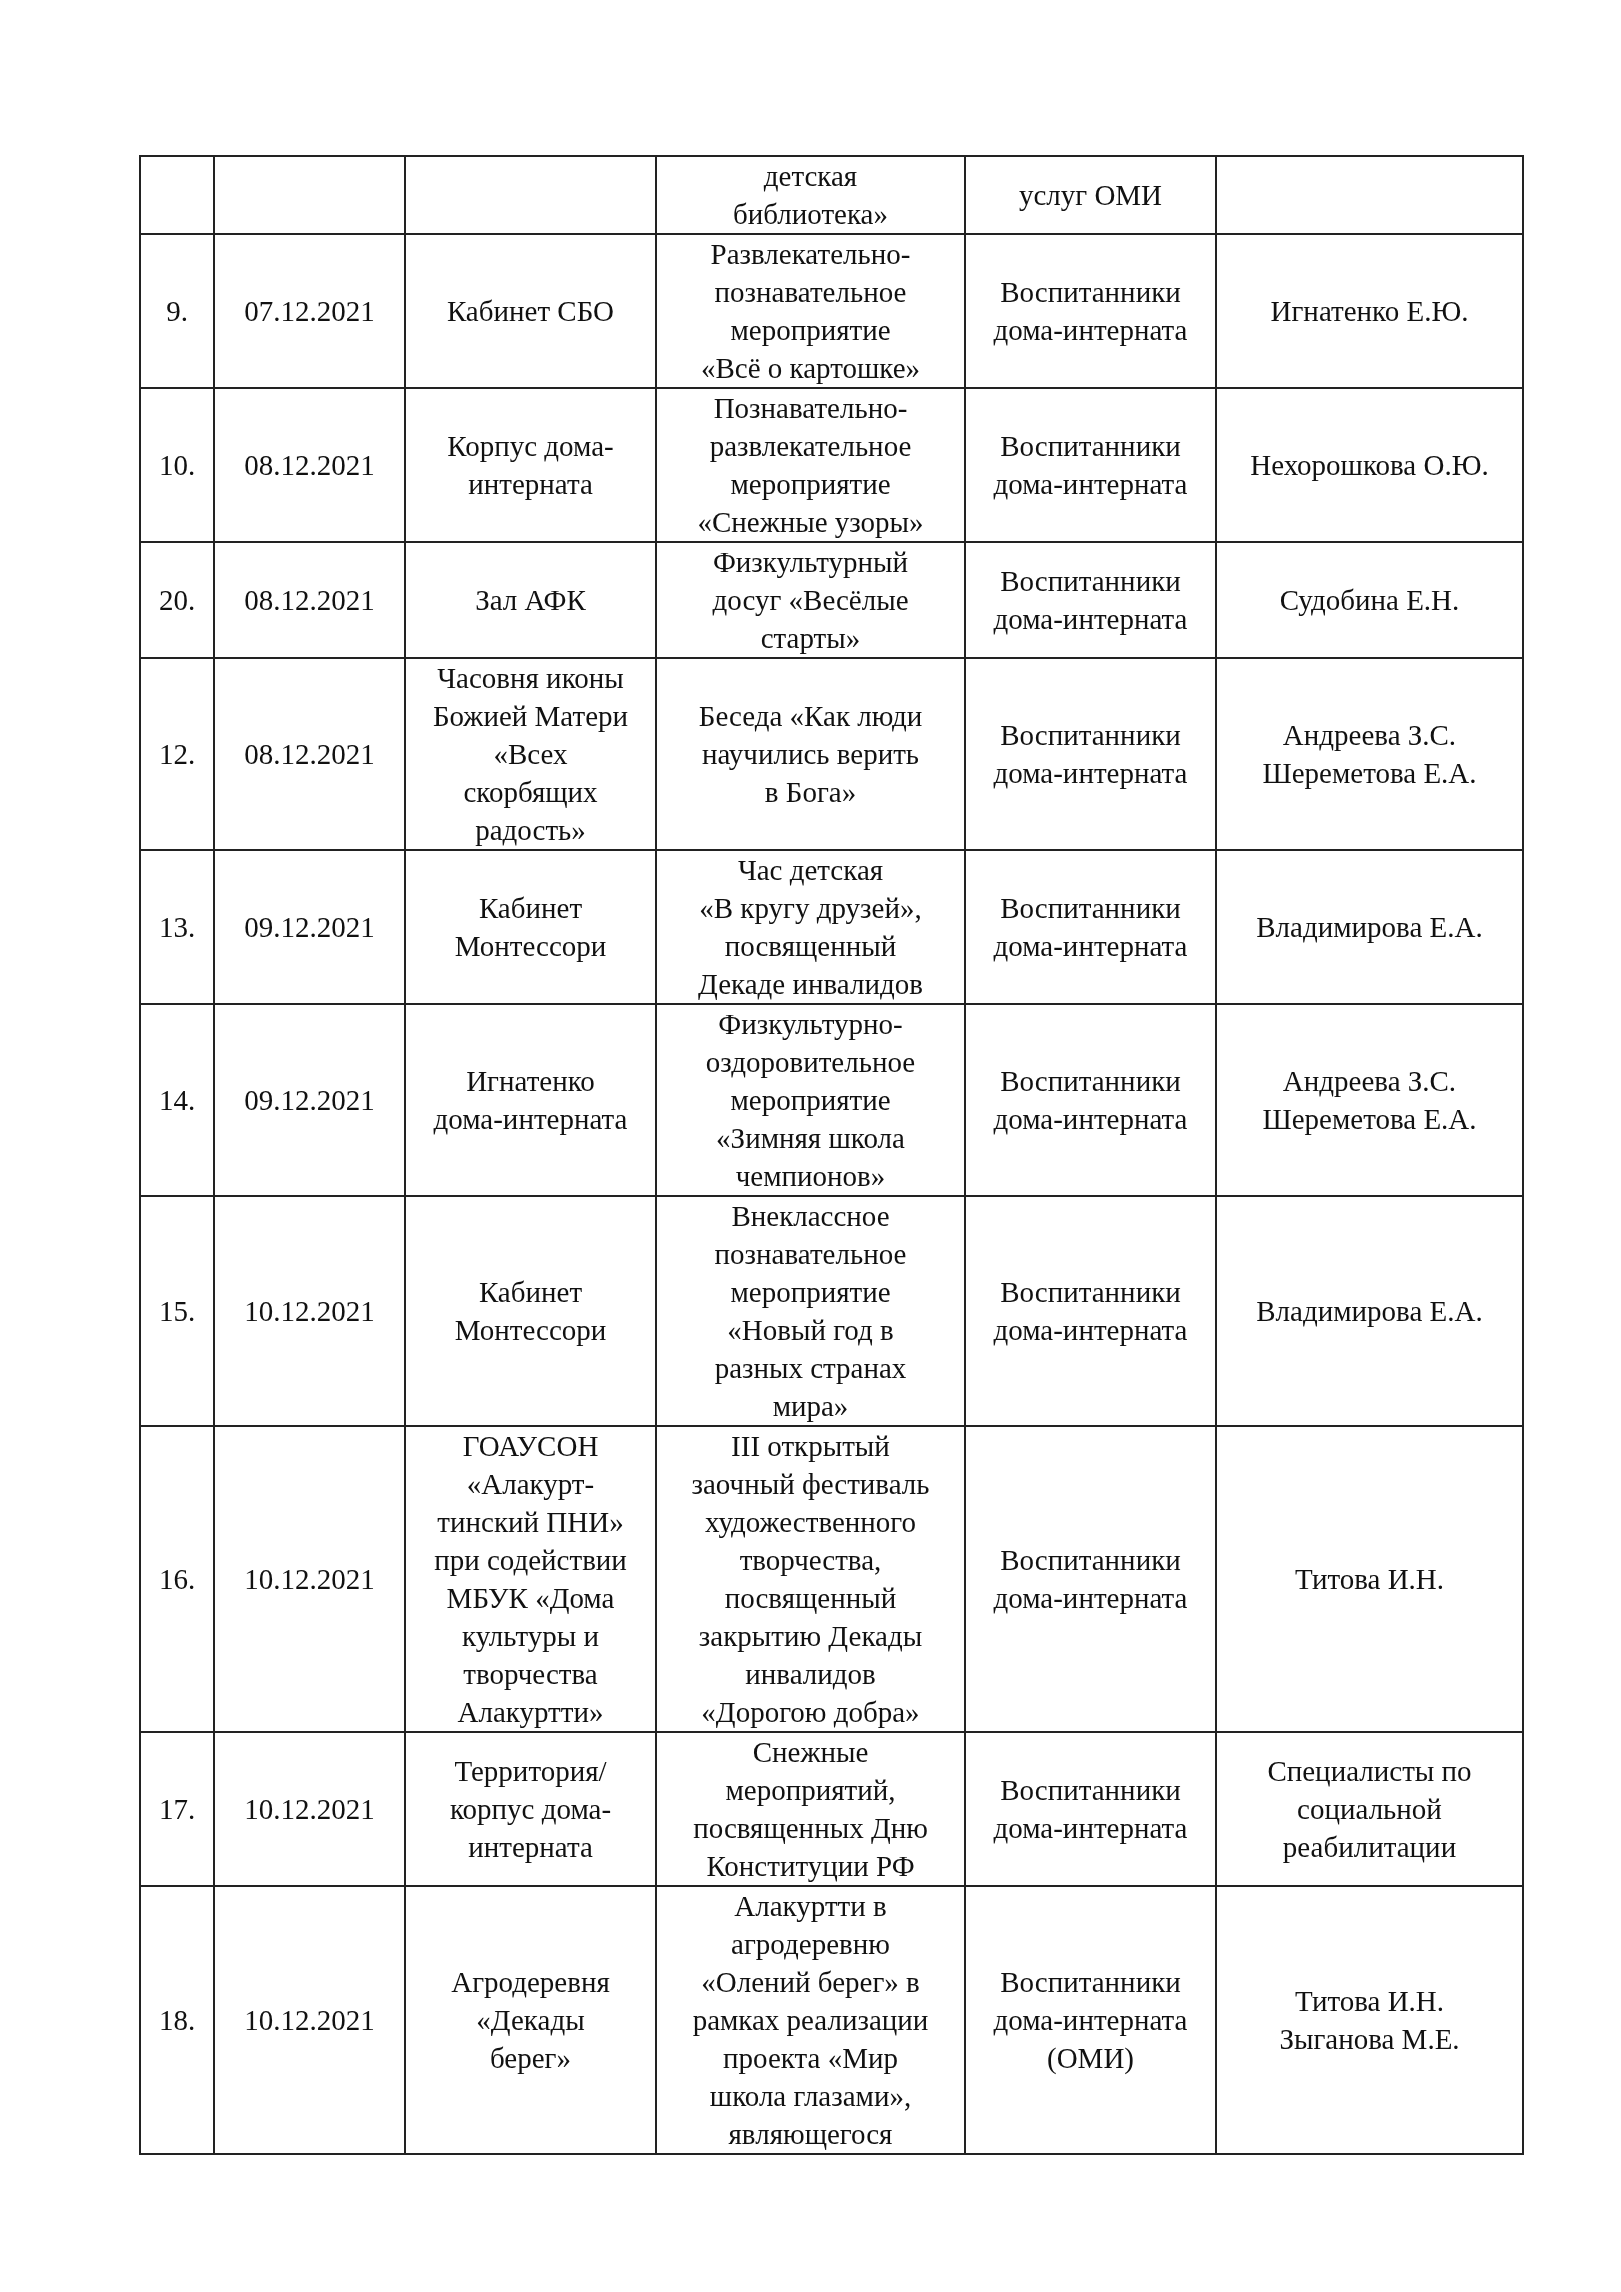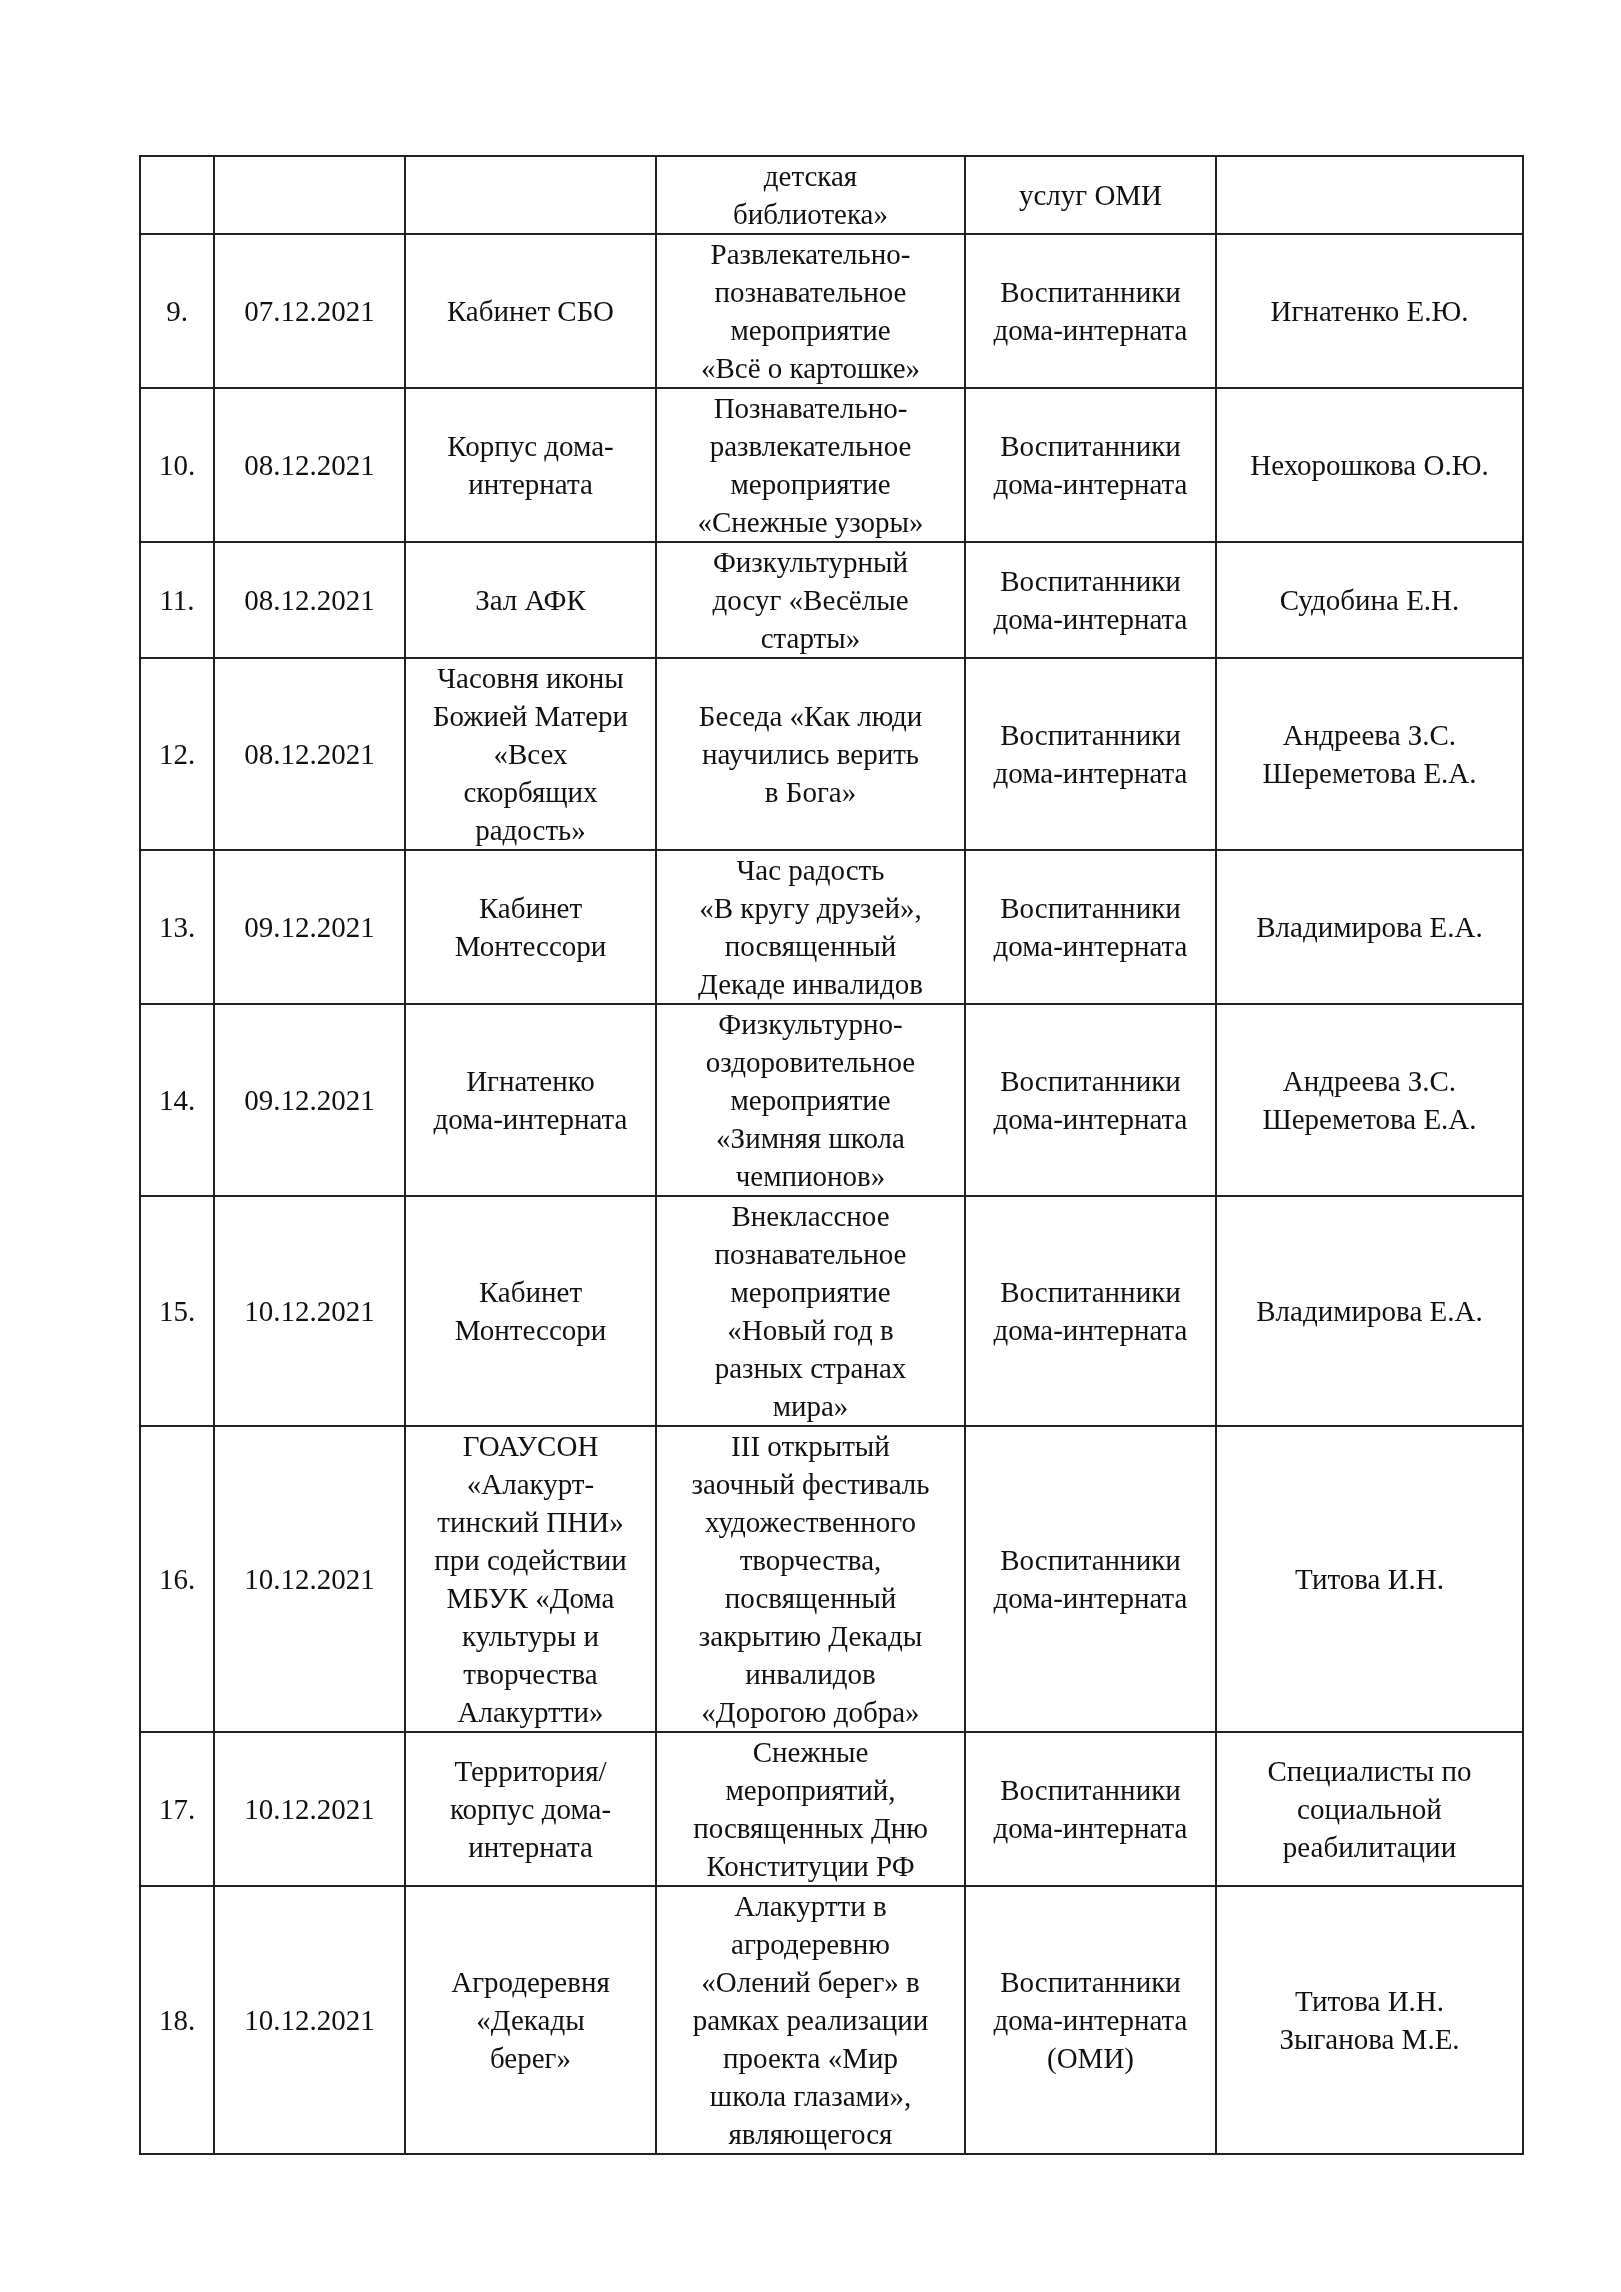--- a/index.html
+++ b/index.html
@@ -102,21 +102,21 @@
           <td>
             <span class="ln">Воспитанники</span>
             <span class="ln">дома-интерната</span>
           </td>
           <td>
             <span class="ln">Нехорошкова О.Ю.</span>
           </td>
         </tr>
         <tr style="height: 114px;">
           <td>
-            <span class="ln">11.</span>
+            <span class="ln">20.</span>
           </td>
           <td>
             <span class="ln">08.12.2021</span>
           </td>
           <td>
             <span class="ln">Зал АФК</span>
           </td>
           <td>
             <span class="ln">Физкультурный</span>
             <span class="ln">досуг «Весёлые</span>
@@ -163,21 +163,21 @@
             <span class="ln">13.</span>
           </td>
           <td>
             <span class="ln">09.12.2021</span>
           </td>
           <td>
             <span class="ln">Кабинет</span>
             <span class="ln">Монтессори</span>
           </td>
           <td>
-            <span class="ln">Час радость</span>
+            <span class="ln">Час детская</span>
             <span class="ln">«В кругу друзей»,</span>
             <span class="ln">посвященный</span>
             <span class="ln">Декаде инвалидов</span>
           </td>
           <td>
             <span class="ln">Воспитанники</span>
             <span class="ln">дома-интерната</span>
           </td>
           <td>
             <span class="ln">Владимирова Е.А.</span>

